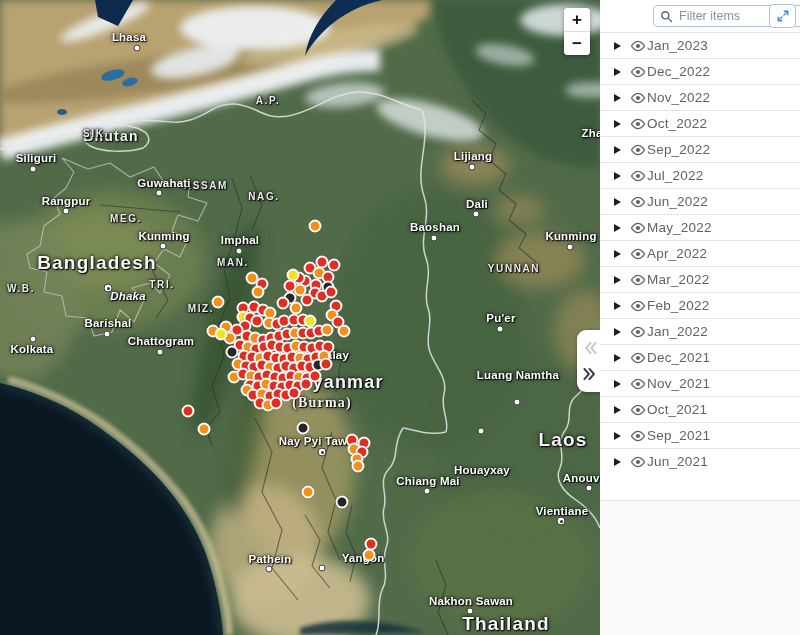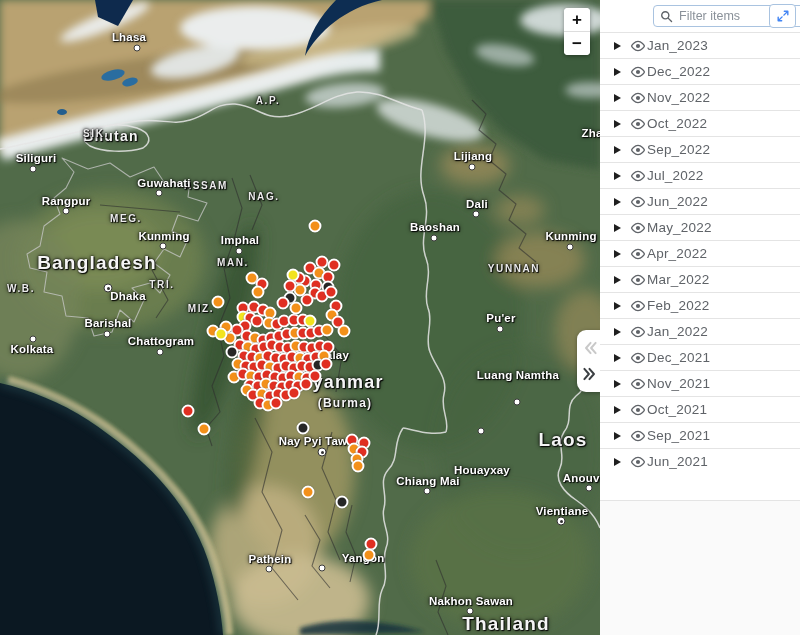--- a/index.html
+++ b/index.html
@@ -150,21 +150,21 @@
         <path d="M320,330 L342,356 L336,392 M255,418 L272,452 L262,492 L282,530 L272,568 L298,600"></path>
         <path d="M332,432 L322,468 L336,500 L328,532 L340,560 M352,505 L346,532 L356,556 L350,582"></path>
         <path d="M305,515 L320,540 L312,566 L330,588 M436,560 L446,586 L438,612 L448,635"></path>
       </g>
     </svg>
 
     <div class="labels">
         <div class="mlabel country" style="left: 111px; top: 136px; font-size: 14px;">Bhutan</div>
         <div class="mlabel country" style="left: 97px; top: 263px; font-size: 19px;">Bangladesh</div>
         <div class="mlabel country" style="left: 340px; top: 382px; font-size: 18px;">Myanmar</div>
-        <div class="mlabel country" style="left: 345px; top: 403px; font-size: 12px;">(Burma)</div>
+        <div class="mlabel country" style="left: 322px; top: 403px; font-size: 14px; font-family: Liberation Serif, serif;">(Burma)</div>
         <div class="mlabel country" style="left: 563px; top: 440px; font-size: 19px;">Laos</div>
         <div class="mlabel country" style="left: 506px; top: 624px; font-size: 19px;">Thailand</div>
         <div class="mlabel state" style="left: 268px; top: 100px;">A.P.</div>
         <div class="mlabel state" style="left: 96px; top: 133px;">SIK.</div>
         <div class="mlabel state" style="left: 206px; top: 185px;">ASSAM</div>
         <div class="mlabel state" style="left: 264px; top: 196px;">NAG.</div>
         <div class="mlabel state" style="left: 126px; top: 218px;">MEG.</div>
         <div class="mlabel state" style="left: 233px; top: 262px;">MAN.</div>
         <div class="mlabel state" style="left: 162px; top: 284px;">TRI.</div>
         <div class="mlabel state" style="left: 21px; top: 288px;">W.B.</div>
@@ -175,21 +175,21 @@
         <div class="mlabel city" style="left: 36px; top: 158px;">Siliguri</div>
         <span class="citydot" style="left: 33px; top: 169px;"></span>
         <div class="mlabel city" style="left: 164px; top: 183px;">Guwahati</div>
         <span class="citydot" style="left: 159px; top: 193px;"></span>
         <div class="mlabel city" style="left: 66px; top: 201px;">Rangpur</div>
         <span class="citydot" style="left: 66px; top: 211px;"></span>
         <div class="mlabel city" style="left: 164px; top: 236px;">Kunming</div>
         <span class="citydot" style="left: 163px; top: 246px;"></span>
         <div class="mlabel city" style="left: 240px; top: 240px;">Imphal</div>
         <span class="citydot" style="left: 239px; top: 251px;"></span>
-        <div class="mlabel city" style="left: 128px; top: 296px;">Dhaka</div>
+        <div class="mlabel city" style="left: 128px; top: 296px; font-style: italic;">Dhaka</div>
         <span class="capdot" style="left: 108px; top: 288px;"></span>
         <div class="mlabel city" style="left: 108px; top: 323px;">Barishal</div>
         <span class="citydot" style="left: 107px; top: 334px;"></span>
         <div class="mlabel city" style="left: 161px; top: 341px;">Chattogram</div>
         <span class="citydot" style="left: 160px; top: 352px;"></span>
         <div class="mlabel city" style="left: 32px; top: 349px;">Kolkata</div>
         <span class="citydot" style="left: 33px; top: 339px;"></span>
         <div class="mlabel city" style="left: 473px; top: 156px;">Lijiang</div>
         <span class="citydot" style="left: 472px; top: 167px;"></span>
         <div class="mlabel city" style="left: 477px; top: 204px;">Dali</div>

